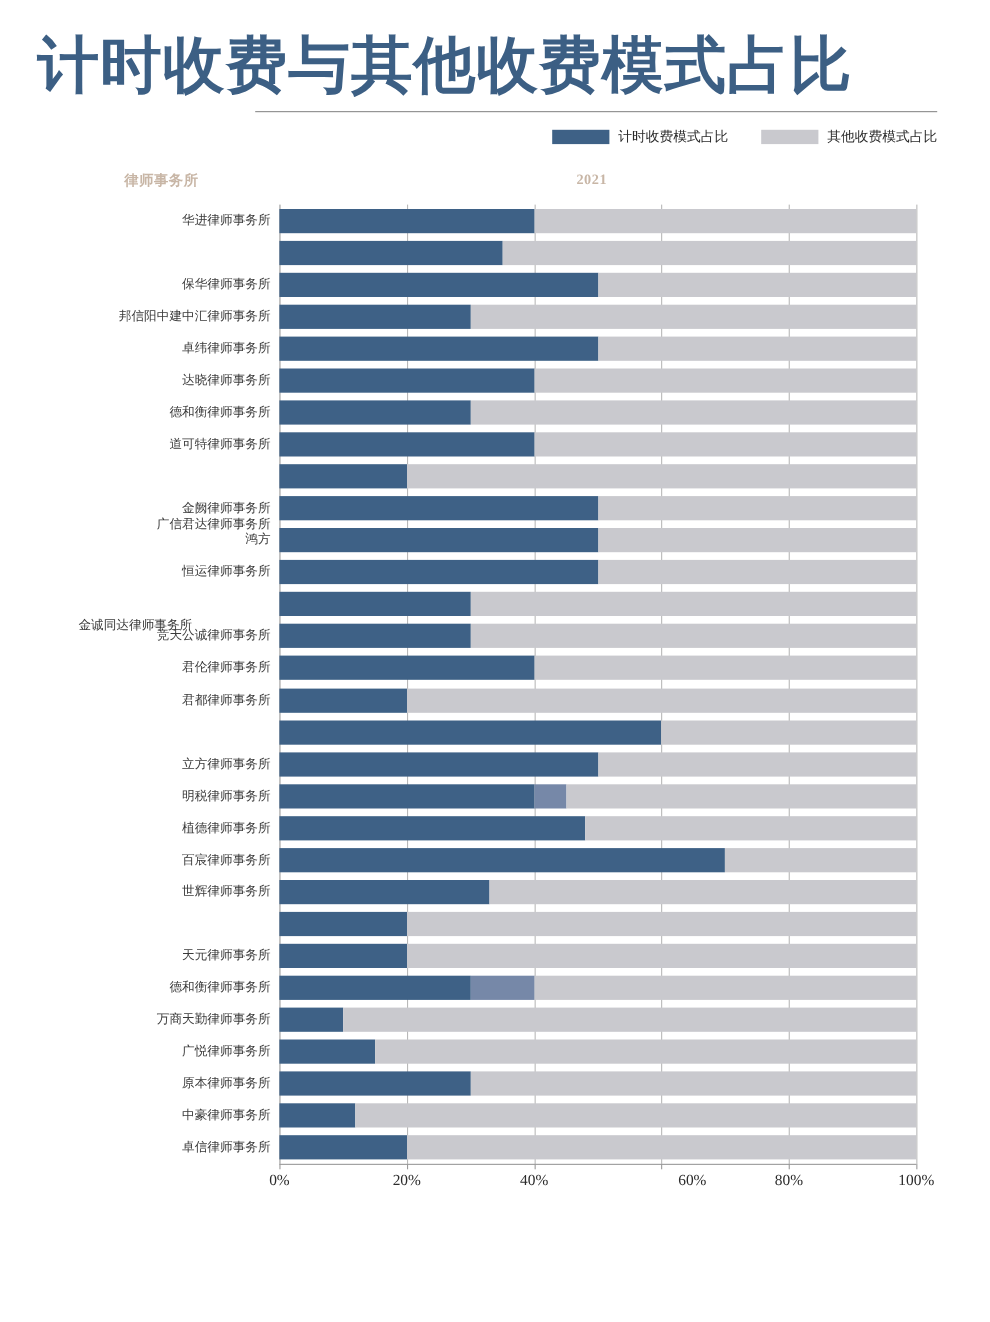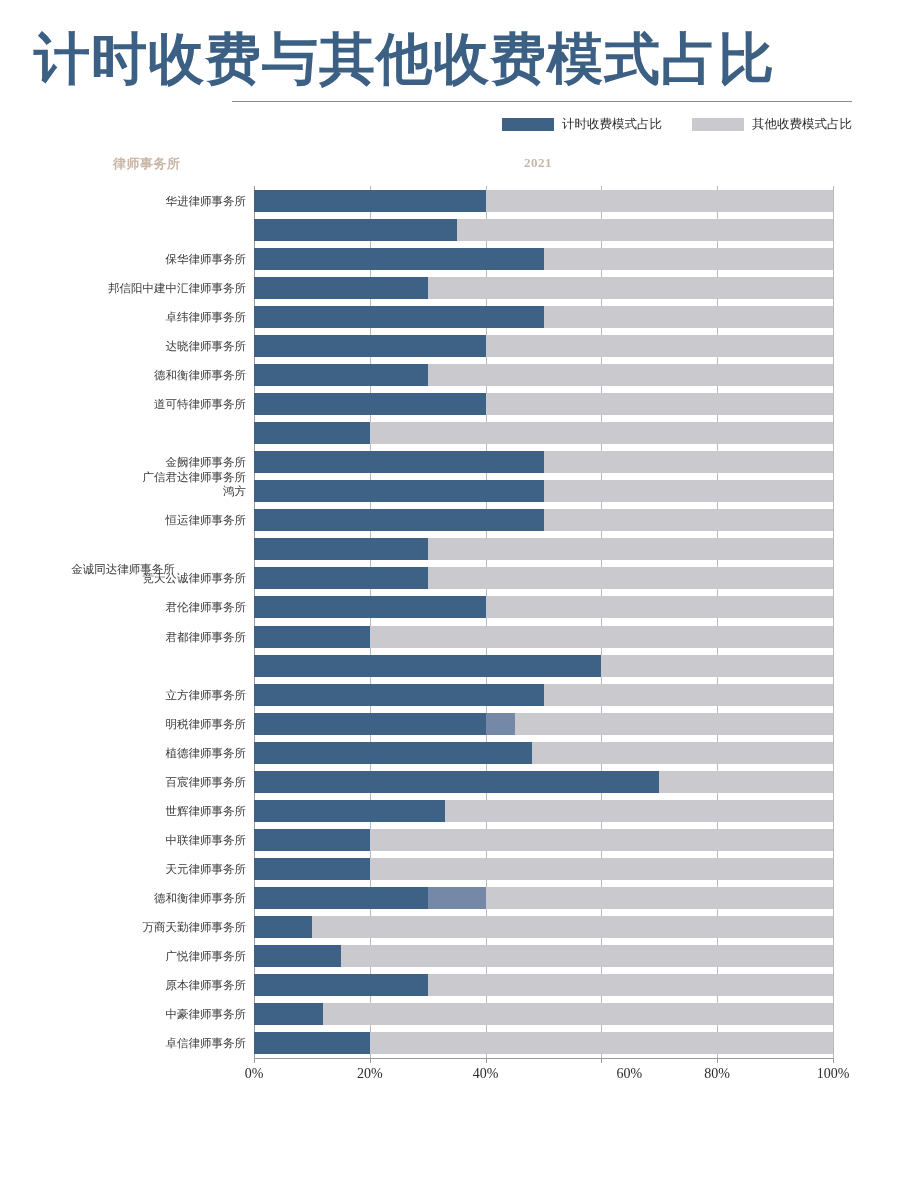--- a/index.html
+++ b/index.html
@@ -130,21 +130,20 @@
       <div class="row-label" style="top: 323.267px;">恒运律师事务所</div>
       <div class="row-label" style="top: 372px; text-align: center;">金诚同达律师事务所</div>
       <div class="row-label" style="top: 381.4px;">竞天公诚律师事务所</div>
       <div class="row-label" style="top: 410.467px;">君伦律师事务所</div>
       <div class="row-label" style="top: 439.533px;">君都律师事务所</div>
       <div class="row-label" style="top: 497.667px;">立方律师事务所</div>
       <div class="row-label" style="top: 526.733px;">明税律师事务所</div>
       <div class="row-label" style="top: 555.8px;">植德律师事务所</div>
       <div class="row-label" style="top: 584.867px;">百宸律师事务所</div>
       <div class="row-label" style="top: 613.933px; padding-left: 24px;">世辉律师事务所</div>
-      <div class="row-label" style="top: 643px;">中联律师事务所</div>
       <div class="row-label" style="top: 672.067px;">天元律师事务所</div>
       <div class="row-label" style="top: 701.133px;">德和衡律师事务所</div>
       <div class="row-label" style="top: 730.2px;">万商天勤律师事务所</div>
       <div class="row-label" style="top: 759.267px;">广悦律师事务所</div>
       <div class="row-label" style="top: 788.333px;">原本律师事务所</div>
       <div class="row-label" style="top: 817.4px;">中豪律师事务所</div>
       <div class="row-label" style="top: 846.467px;">卓信律师事务所</div>
     </div>
 
   <div class="axis-line"></div>

